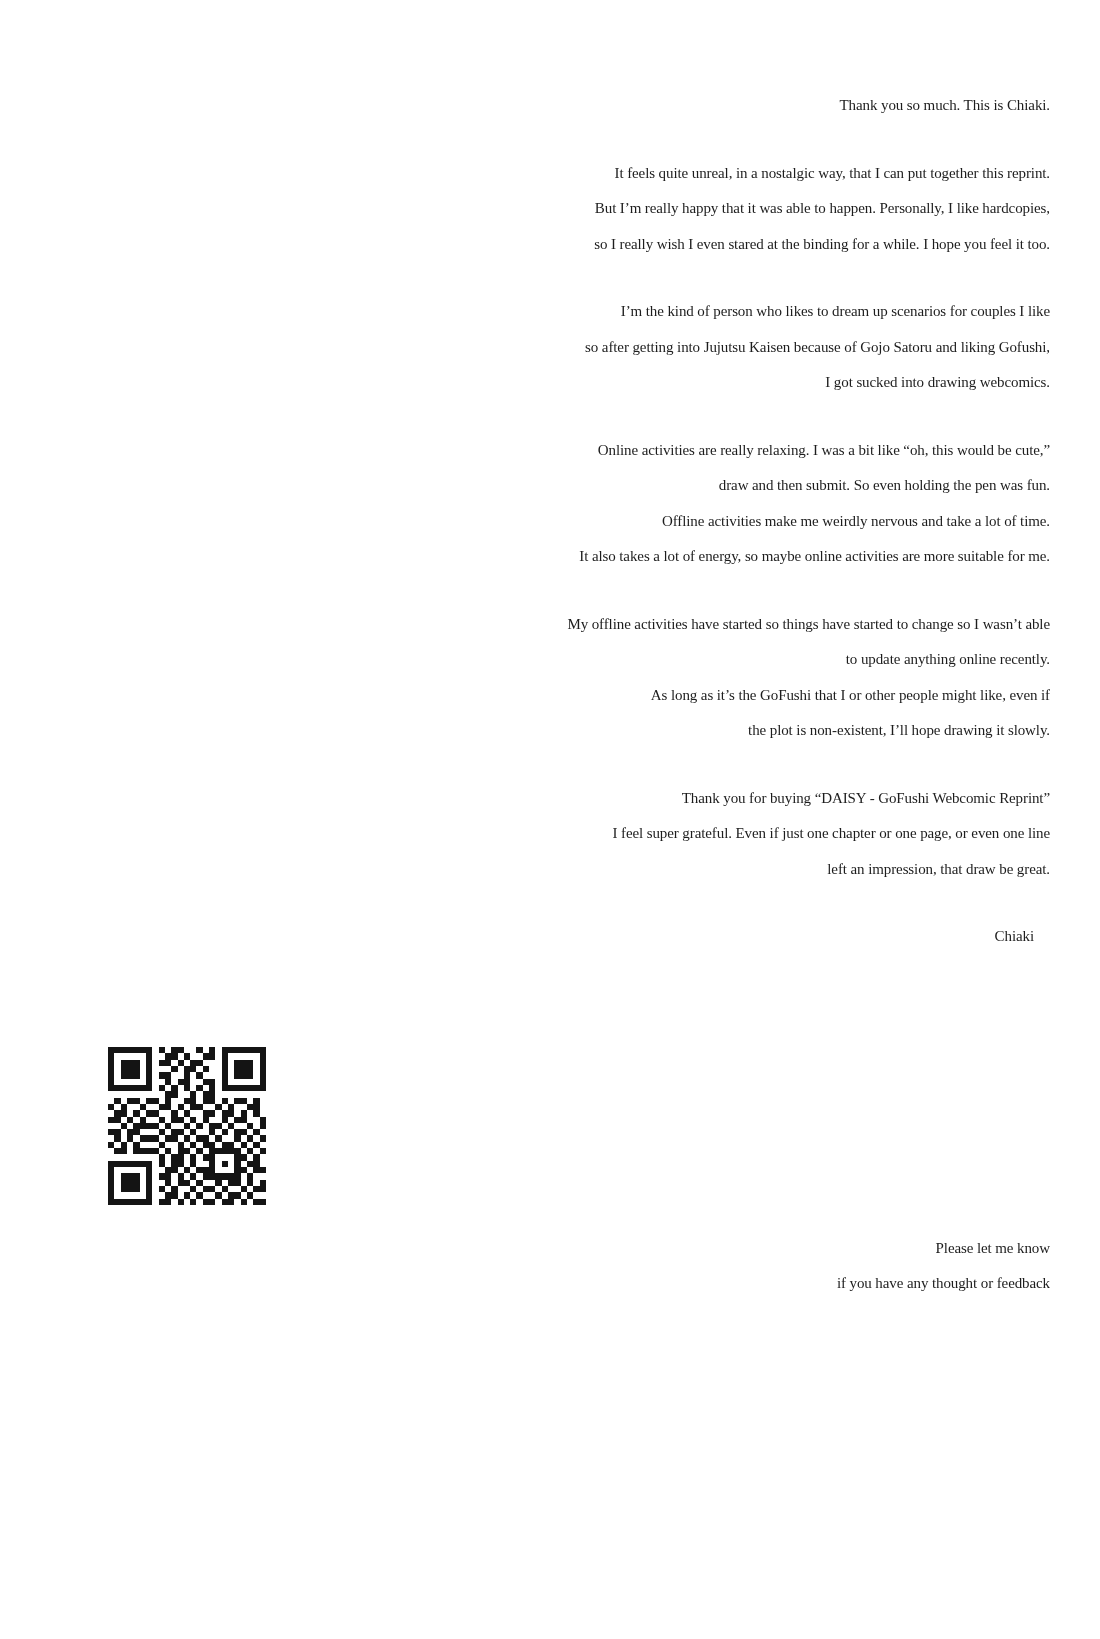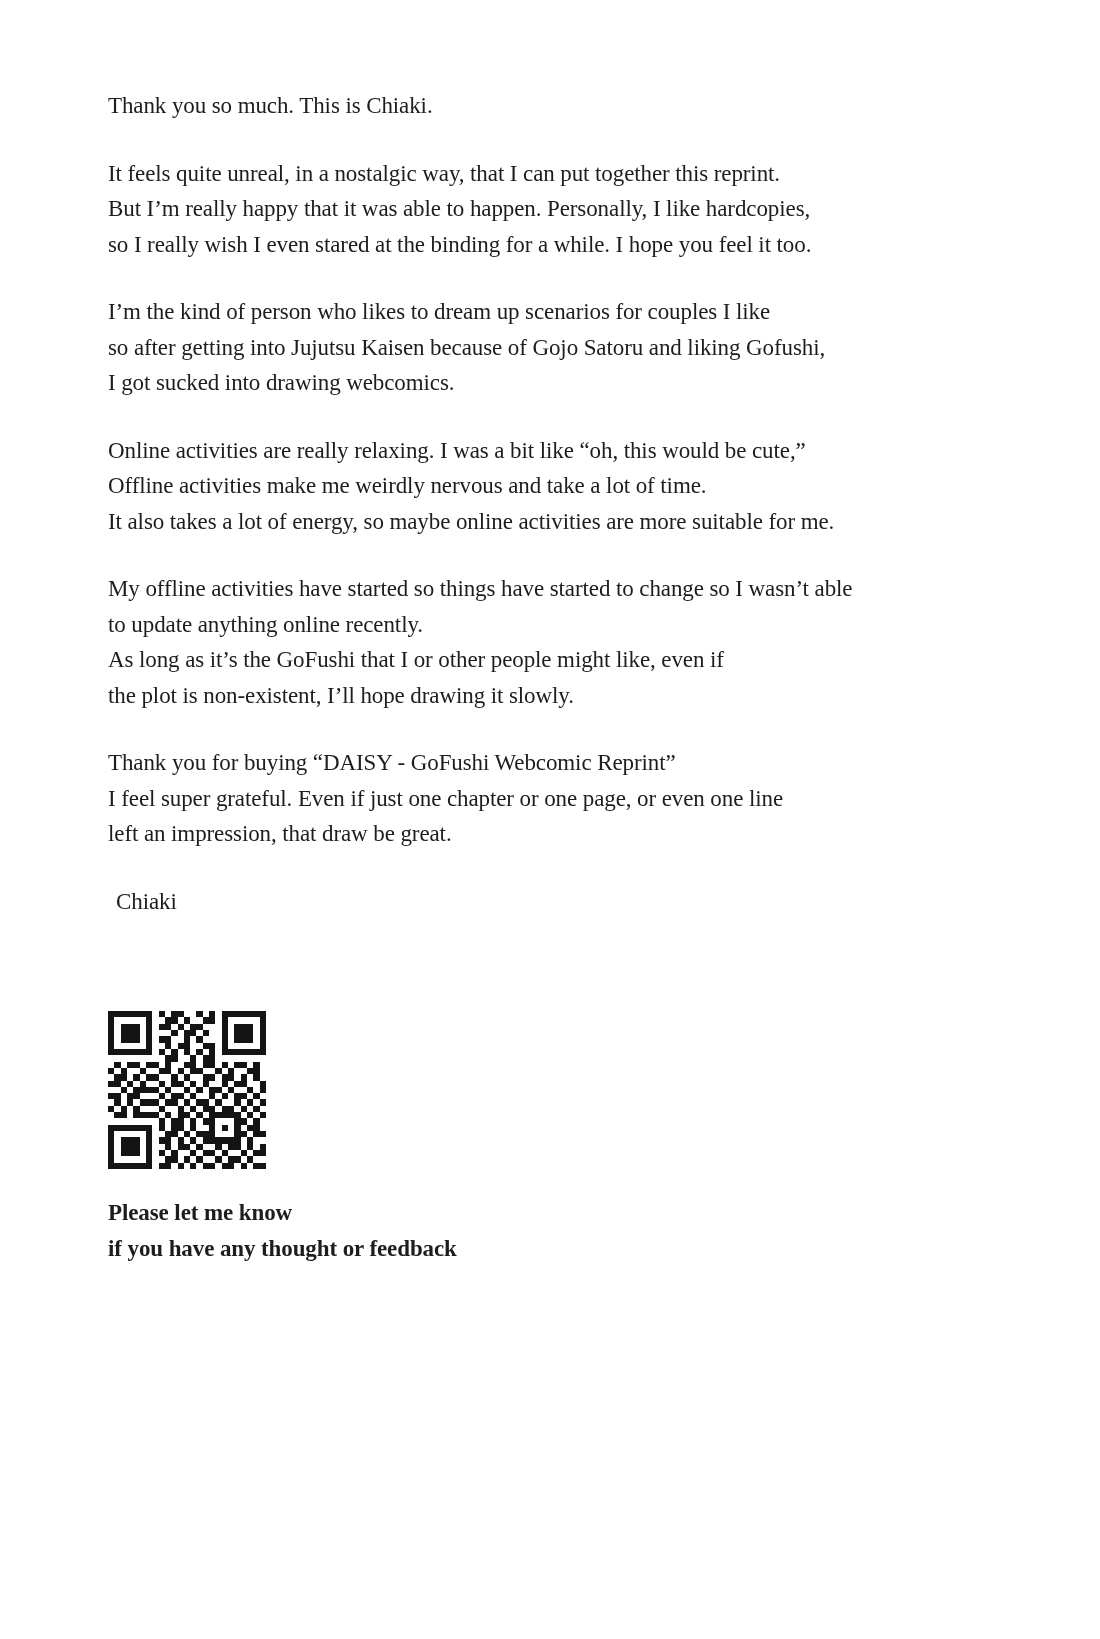--- a/index.html
+++ b/index.html
@@ -8,34 +8,35 @@
     width: 1100px;
     height: 1639px;
     background: #ffffff;
     box-sizing: border-box;
     padding: 88px 50px 0 108px;
     font-family: "Liberation Serif", "DejaVu Serif", serif;
     color: #1d1d1d;
     overflow: hidden;
   }
   .line {
-    font-size: 23px;
+    font-size: 15px;
     line-height: 35.5px;
     letter-spacing: -0.1px;
     white-space: nowrap;
+    text-align: right;
   }
   .para { margin: 0 0 32px 0; }
-  .signature-block { margin: 8px; }
+  .signature-block { margin: 16px; }
   .qr-block {
     margin-top: 92px;
     width: 158px;
     height: 158px;
   }
   .qr-block svg { display: block; width: 158px; height: 158px; shape-rendering: crispEdges; }
-  .footer-block { margin-top: 26px; font-weight: bold; }
+  .footer-block { margin-top: 26px; }
 </style>
 </head>
 <body>
 
 <div class="page">
 
   <div class="para">
     <div class="line">Thank you so much. This is Chiaki.</div>
   </div>
 
@@ -47,20 +48,21 @@
 
   <div class="para">
     <div class="line">I’m the kind of person who likes to dream up scenarios for couples I like</div>
     <div class="line">so after getting into Jujutsu Kaisen because of Gojo Satoru and liking Gofushi,</div>
     <div class="line">I got sucked into drawing webcomics.</div>
   </div>
 
 
   <div class="para">
     <div class="line">Online activities are really relaxing. I was a bit like “oh, this would be cute,”</div>
+    <div class="line">draw and then submit. So even holding the pen was fun.</div>
     <div class="line">Offline activities make me weirdly nervous and take a lot of time.</div>
     <div class="line">It also takes a lot of energy, so maybe online activities are more suitable for me.</div>
   </div>
 
   <div class="para">
     <div class="line">My offline activities have started so things have started to change so I wasn’t able</div>
     <div class="line">to update anything online recently.</div>
     <div class="line">As long as it’s the GoFushi that I or other people might like, even if</div>
     <div class="line">the plot is non-existent, I’ll hope drawing it slowly.</div>
   </div>

